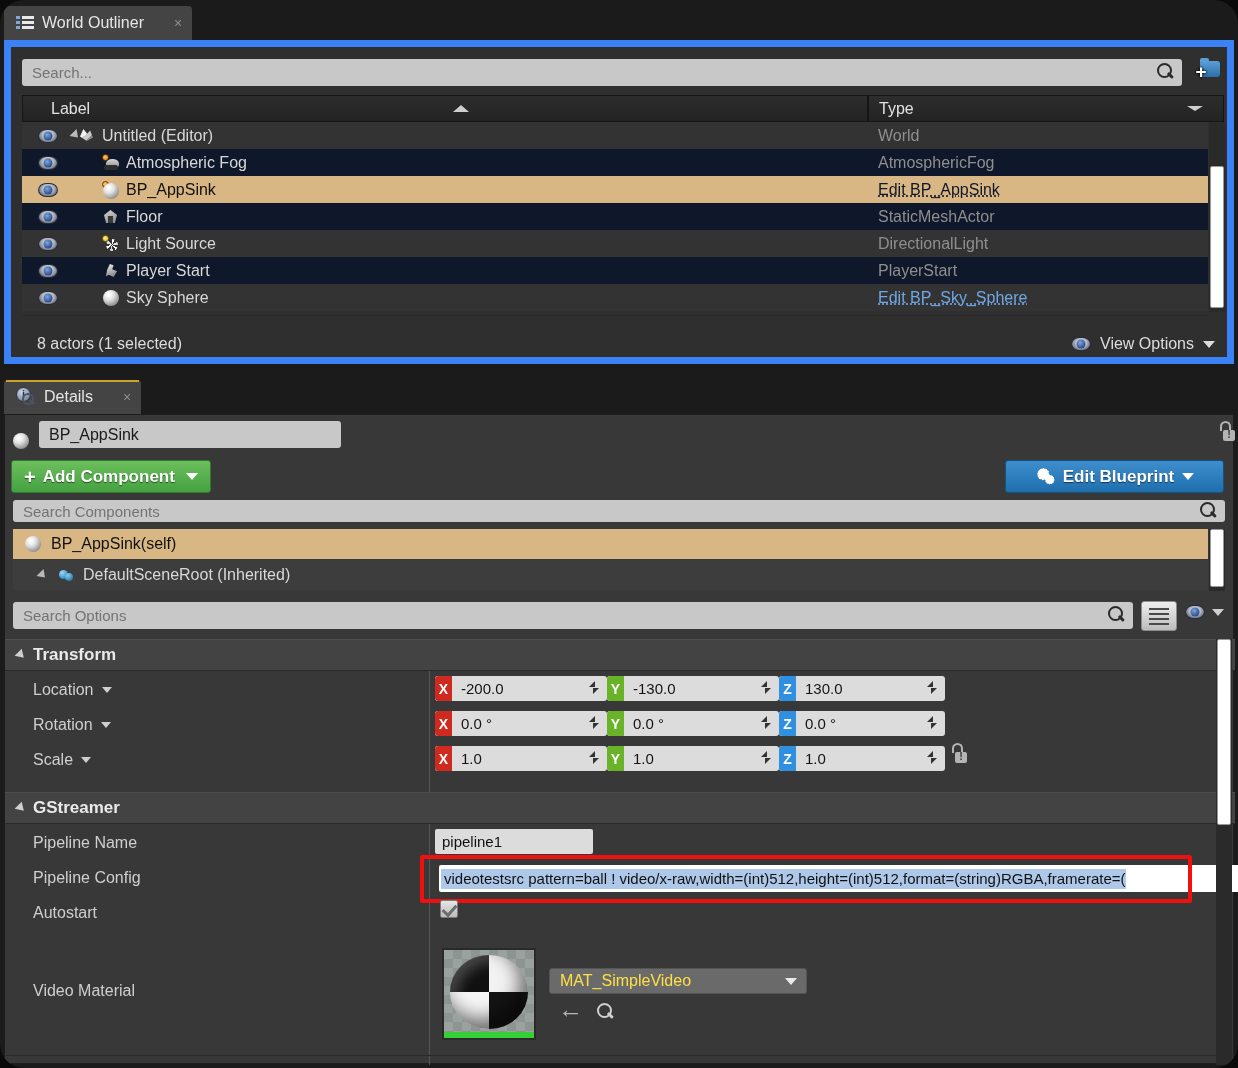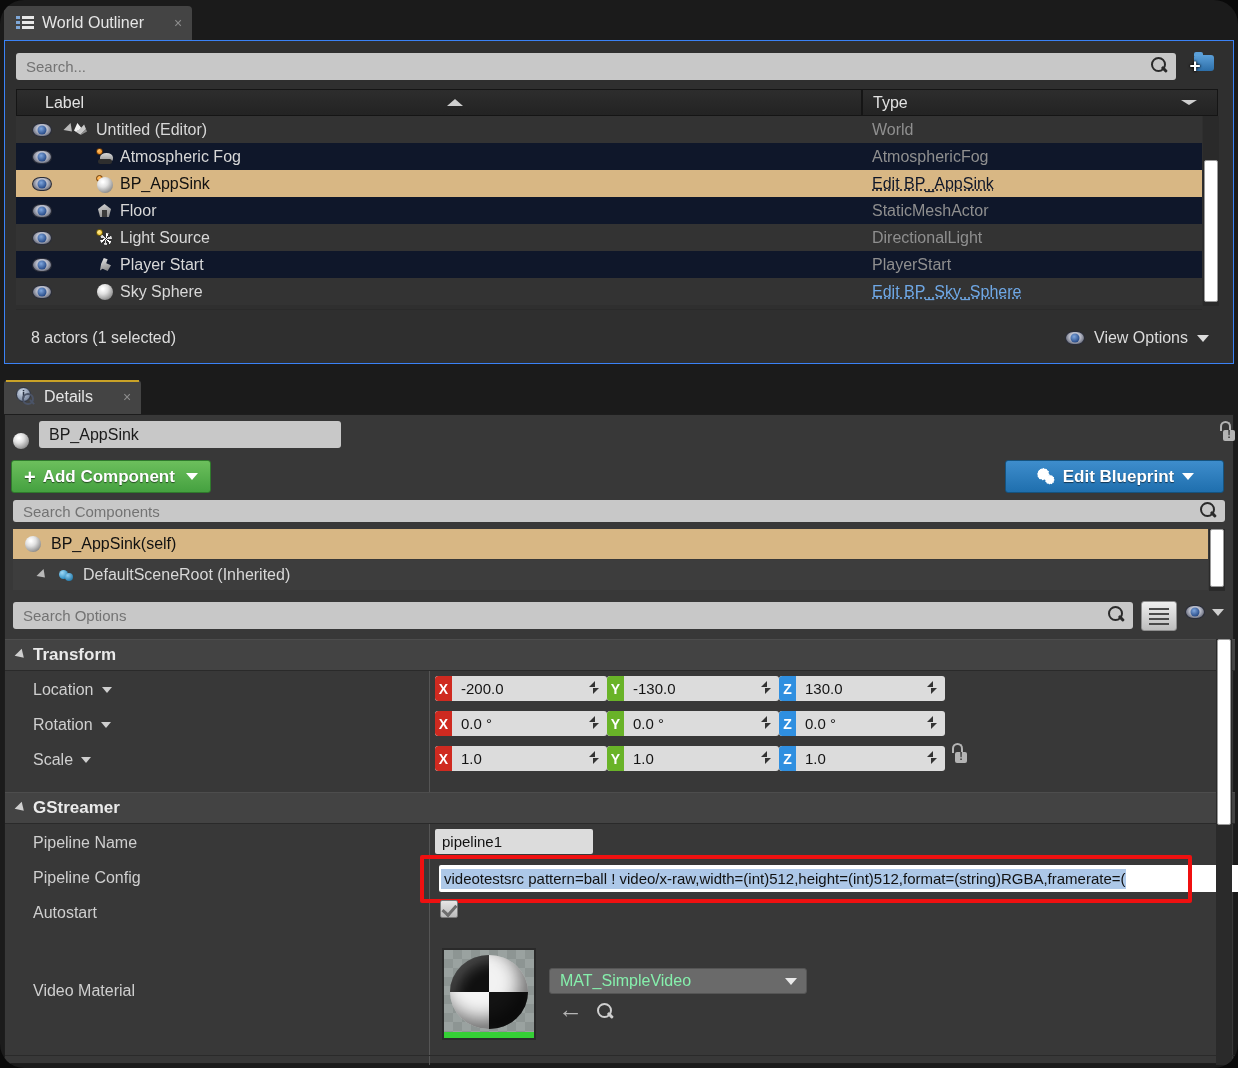--- a/index.html
+++ b/index.html
@@ -34,21 +34,21 @@
   .tab.active-accent::before {
     content:""; position:absolute; left:2px; right:2px; top:0; height:2px;
     background:#c9a227;
   }
   #outliner-tabstrip { left: 4px; top: 6px; }
 
   #outliner-body {
     position: absolute; left: 4px; top: 40px;
     width: 1230px; height: 324px;
     background: #2f2f2f;
-    border: 1px solid #3b82f6;
+    border: 7px solid #3b82f6;
   }
 
   .searchbar {
     position: absolute; display:flex; align-items:center;
     background: #c8c8c8; border-radius: 3px;
     color: #6b6b6b;
   }
   .searchbar .placeholder { padding-left: 10px; font-size: 15px; flex: 1; color:#737373;}
   .searchbar .mag { padding-right: 8px; }
 
@@ -334,21 +334,21 @@
         #f2f2f2 0 25%, #141414 25% 50%, #f5f5f5 50% 75%, #101010 75% 100%);
     box-shadow: inset -8px -10px 18px rgba(0,0,0,.55), inset 6px 6px 14px rgba(255,255,255,.25);
   }
   .matthumb .greenbar {
     position:absolute; left:0; right:0; bottom:0; height:6px; background:#35d035;
   }
 
   .combofield {
     position:absolute; height:26px; display:flex; align-items:center;
     background:#6a6a6a; border:1px solid #555; border-radius:3px;
-    color:#86efac; font-size:16px; padding-left:10px;
+    color:#fde047; font-size:16px; padding-left:10px;
   }
   .combofield .caret-down { margin-left:auto; margin-right:9px; border-top-color:#eaeaea; }
 
   .backarrow {
     position:absolute; color:#b5b5b5; font-size:25px; line-height:1;
   }
 
   .gridbtn {
     position:absolute; width:36px; height:30px;
     background: linear-gradient(#efefef,#bdbdbd);

